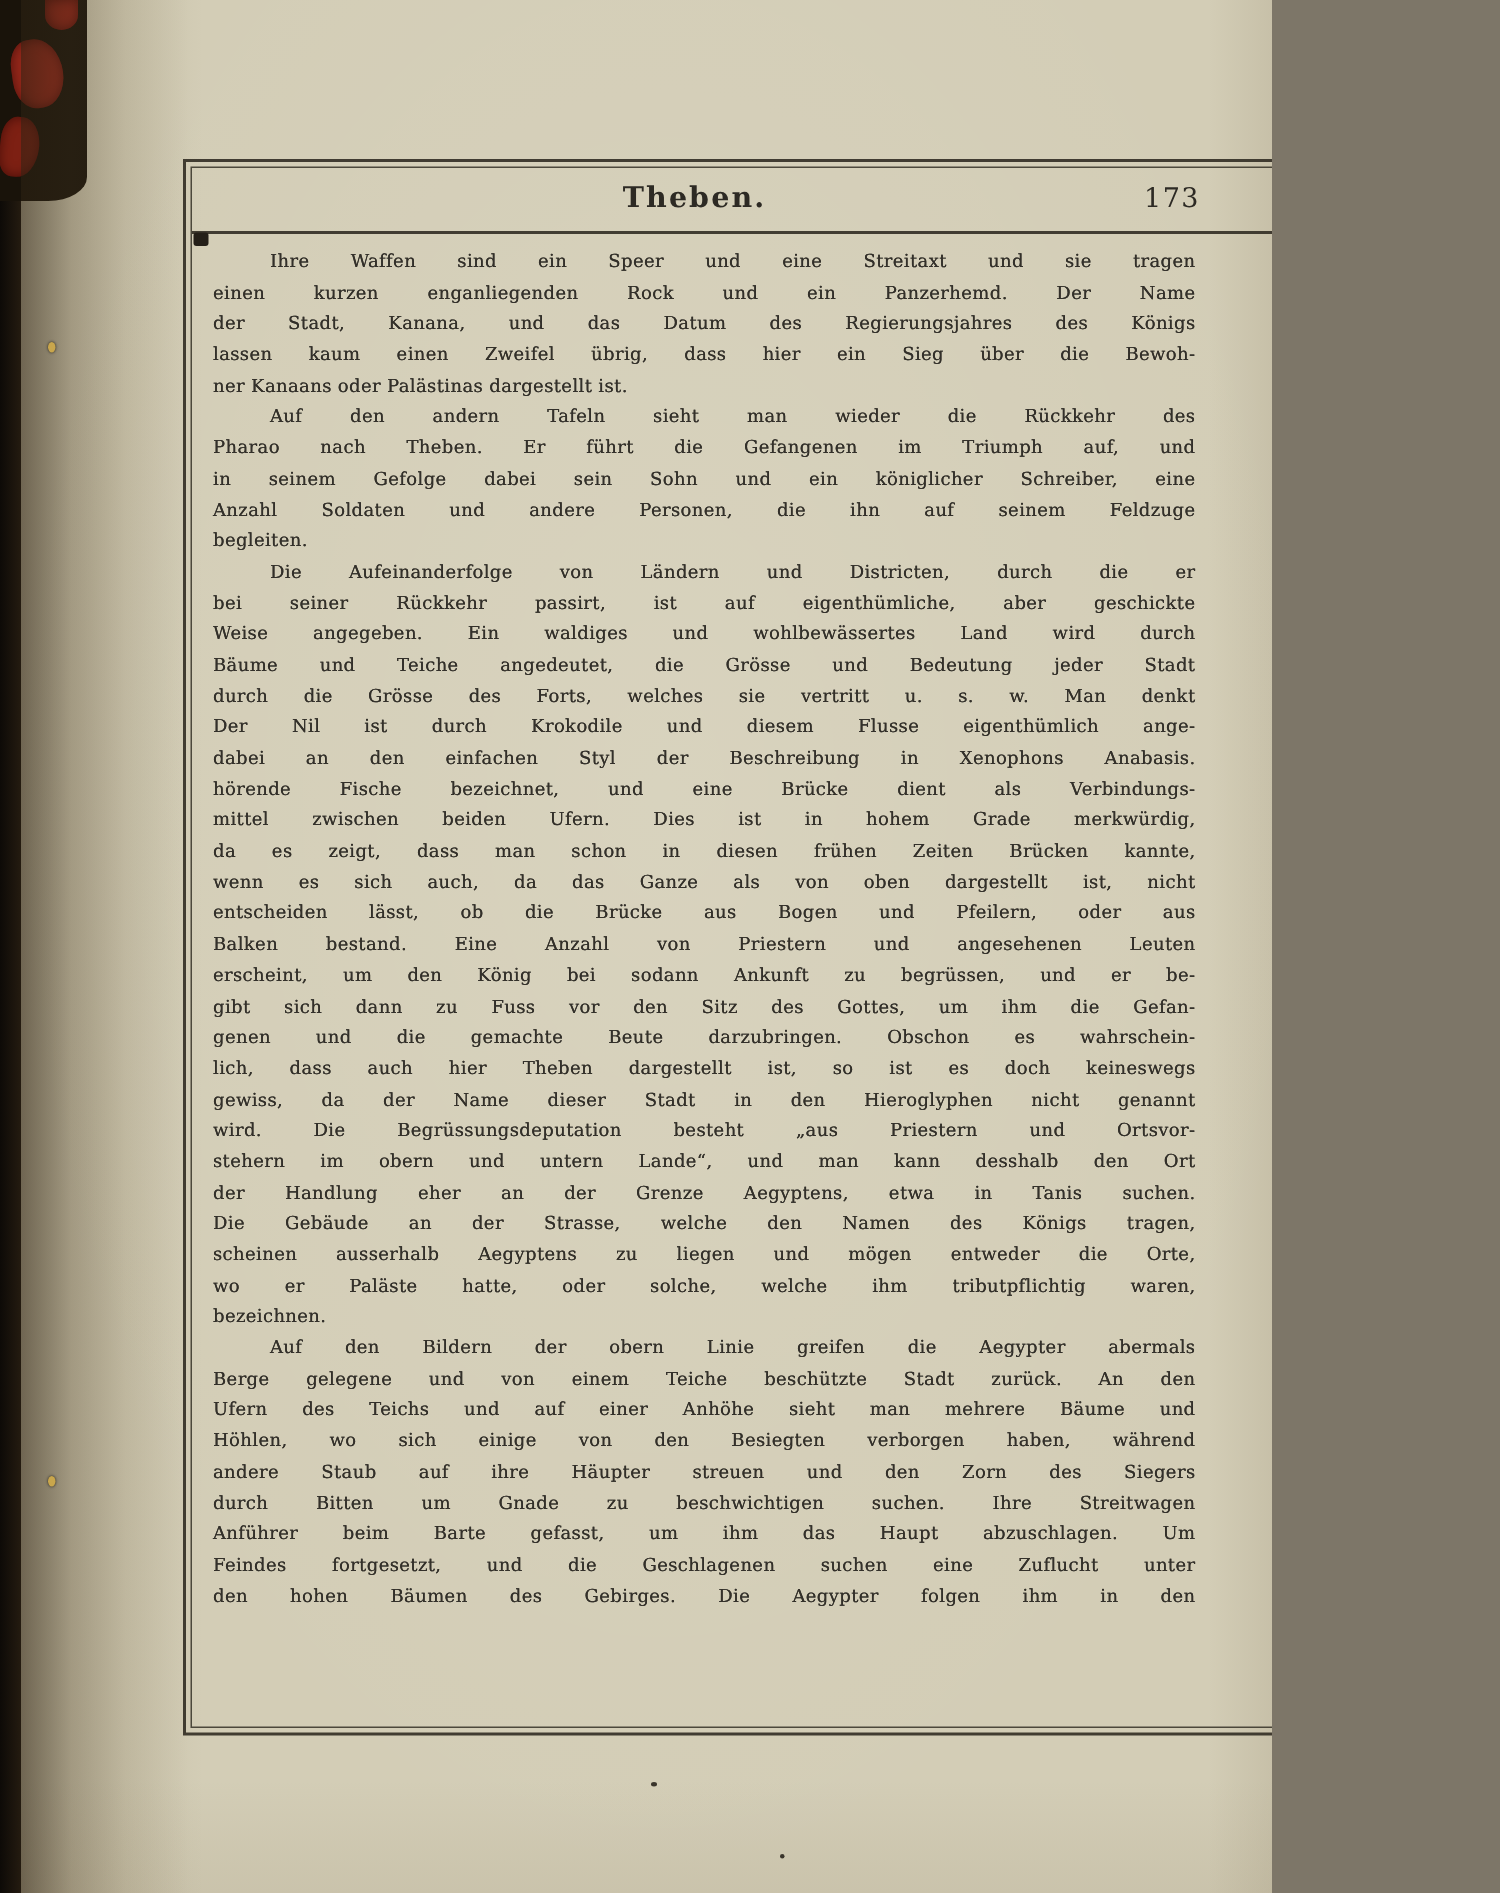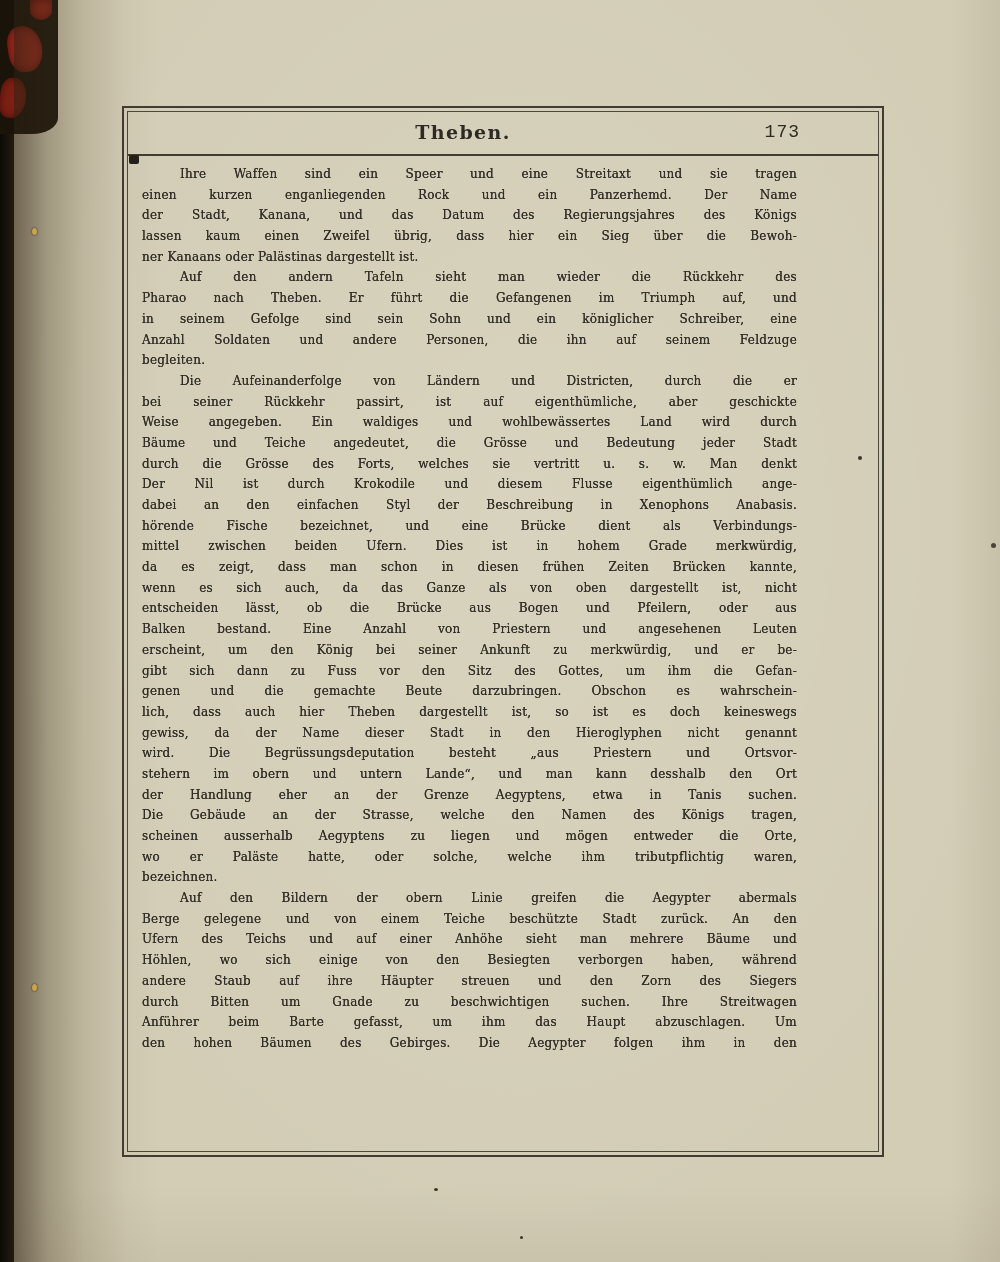--- a/index.html
+++ b/index.html
@@ -1,19 +1,19 @@
 <!DOCTYPE html>
 <html lang="de"><head>
 <meta charset="utf-8">
 <style>
   html,body { margin:0; padding:0; }
   body { background:#7d7668; }
 
   .scene {
-    position:relative; width:1000px; height:1262px; overflow:hidden;
+    position:relative; width:848px; height:1262px; overflow:hidden;
     background:#d3cdb6;
     background-image:
       radial-gradient(ellipse at 52% 42%, rgba(255,255,248,0.12), rgba(0,0,0,0) 72%),
       linear-gradient(90deg, rgba(95,78,48,0.20), rgba(0,0,0,0) 16%),
       linear-gradient(270deg, rgba(95,78,48,0.10), rgba(0,0,0,0) 5%),
       linear-gradient(0deg, rgba(95,78,48,0.08), rgba(0,0,0,0) 6%);
     font-family:"DejaVu Serif", serif;
   }
 
   
@@ -45,21 +45,21 @@
   .page-frame-inner {
     position:absolute; inset:3px;
     border:1px solid rgba(52,48,38,0.85);
   }
 
   .header { position:relative; height:42px; border-bottom:2px solid rgba(52,48,38,0.92); }
   .title {
     position:absolute; left:0; right:80px; top:9px; text-align:center;
     font-weight:bold; font-size:19px; letter-spacing:1.4px; color:#2d2a24;
   }
-  .pagenum { position:absolute; right:78px; top:10px; font-size:18px; letter-spacing:1px; color:#2d2a24;font-family:Liberation Mono, monospace; }
+  .pagenum { position:absolute; right:78px; top:10px; font-size:18px; letter-spacing:1px; color:#2d2a24; }
 
   .ink-mark { position:absolute; left:1px; top:43px; width:10px; height:9px; background:#241f18; border-radius:2px; }
 
   .text-block { position:absolute; left:14px; right:81px; top:52px; color:#33302a; text-shadow:0 0 0.3px currentColor; }
   .para { margin:0; }
   .line {
     font-size:12px; line-height:20.7px; height:20.7px;
     letter-spacing:0.25px;
     text-align:justify; text-align-last:justify;
     overflow:visible;
@@ -102,59 +102,60 @@
           <div class="para">
             <div class="line first">Ihre Waffen sind ein Speer und eine Streitaxt und sie tragen</div>
             <div class="line">einen kurzen enganliegenden Rock und ein Panzerhemd. Der Name</div>
             <div class="line">der Stadt, Kanana, und das Datum des Regierungsjahres des Königs</div>
             <div class="line">lassen kaum einen Zweifel übrig, dass hier ein Sieg über die Bewoh-</div>
             <div class="line flush">ner Kanaans oder Palästinas dargestellt ist.</div>
           </div>
           <div class="para">
             <div class="line first">Auf den andern Tafeln sieht man wieder die Rückkehr des</div>
             <div class="line">Pharao nach Theben. Er führt die Gefangenen im Triumph auf, und</div>
-            <div class="line">in seinem Gefolge sind sein Sohn und ein königlicher Schreiber, eine</div>
+            <div class="line">in seinem Gefolge dabei sein Sohn und ein königlicher Schreiber, eine</div>
             <div class="line">Anzahl Soldaten und andere Personen, die ihn auf seinem Feldzuge</div>
             <div class="line flush">begleiten.</div>
           </div>
           <div class="para">
             <div class="line first">Die Aufeinanderfolge von Ländern und Districten, durch die er</div>
             <div class="line">bei seiner Rückkehr passirt, ist auf eigenthümliche, aber geschickte</div>
             <div class="line">Weise angegeben. Ein waldiges und wohlbewässertes Land wird durch</div>
             <div class="line">Bäume und Teiche angedeutet, die Grösse und Bedeutung jeder Stadt</div>
             <div class="line">durch die Grösse des Forts, welches sie vertritt u. s. w.  Man denkt</div>
             <div class="line">Der Nil ist durch Krokodile und diesem Flusse eigenthümlich ange-</div>
             <div class="line">dabei an den einfachen Styl der Beschreibung in Xenophons Anabasis.</div>
             <div class="line">hörende Fische bezeichnet, und eine Brücke dient als Verbindungs-</div>
             <div class="line">mittel zwischen beiden Ufern. Dies ist in hohem Grade merkwürdig,</div>
             <div class="line">da es zeigt, dass man schon in diesen frühen Zeiten Brücken kannte,</div>
             <div class="line">wenn es sich auch, da das Ganze als von oben dargestellt ist, nicht</div>
             <div class="line">entscheiden lässt, ob die Brücke aus Bogen und Pfeilern, oder aus</div>
             <div class="line">Balken bestand. Eine Anzahl von Priestern und angesehenen Leuten</div>
-            <div class="line">erscheint, um den König bei seiner Ankunft zu merkwürdig, und er be-</div>
+            <div class="line">erscheint, um den König bei sodann Ankunft zu begrüssen, und er be-</div>
             <div class="line">gibt sich dann zu Fuss vor den Sitz des Gottes, um ihm die Gefan-</div>
             <div class="line">genen und die gemachte Beute darzubringen. Obschon es wahrschein-</div>
             <div class="line">lich, dass auch hier Theben dargestellt ist, so ist es doch keineswegs</div>
             <div class="line">gewiss, da der Name dieser Stadt in den Hieroglyphen nicht genannt</div>
             <div class="line">wird. Die Begrüssungsdeputation besteht „aus Priestern und Ortsvor-</div>
             <div class="line">stehern im obern und untern Lande“, und man kann desshalb den Ort</div>
             <div class="line">der Handlung eher an der Grenze Aegyptens, etwa in Tanis suchen.</div>
             <div class="line">Die Gebäude an der Strasse, welche den Namen des Königs tragen,</div>
             <div class="line">scheinen ausserhalb Aegyptens zu liegen und mögen entweder die Orte,</div>
             <div class="line">wo er Paläste hatte, oder solche, welche ihm tributpflichtig waren,</div>
             <div class="line flush">bezeichnen.</div>
           </div>
           <div class="para">
             <div class="line first">Auf den Bildern der obern Linie greifen die Aegypter abermals</div>
             <div class="line">Berge gelegene und von einem Teiche beschützte Stadt zurück. An den</div>
             <div class="line">Ufern des Teichs und auf einer Anhöhe sieht man mehrere Bäume und</div>
             <div class="line">Höhlen, wo sich einige von den Besiegten verborgen haben, während</div>
             <div class="line">andere Staub auf ihre Häupter streuen und den Zorn des Siegers</div>
             <div class="line">durch Bitten um Gnade zu beschwichtigen suchen. Ihre Streitwagen</div>
             <div class="line">Anführer beim Barte gefasst, um ihm das Haupt abzuschlagen. Um</div>
+            <div class="line">Feindes fortgesetzt, und die Geschlagenen suchen eine Zuflucht unter</div>
             <div class="line">den hohen Bäumen des Gebirges. Die Aegypter folgen ihm in den</div>
           </div>
         </div>
 
     </div>
   </div>
 
   <div class="speck s1"></div>
   <div class="speck s2"></div>
   <div class="speck s3"></div>

